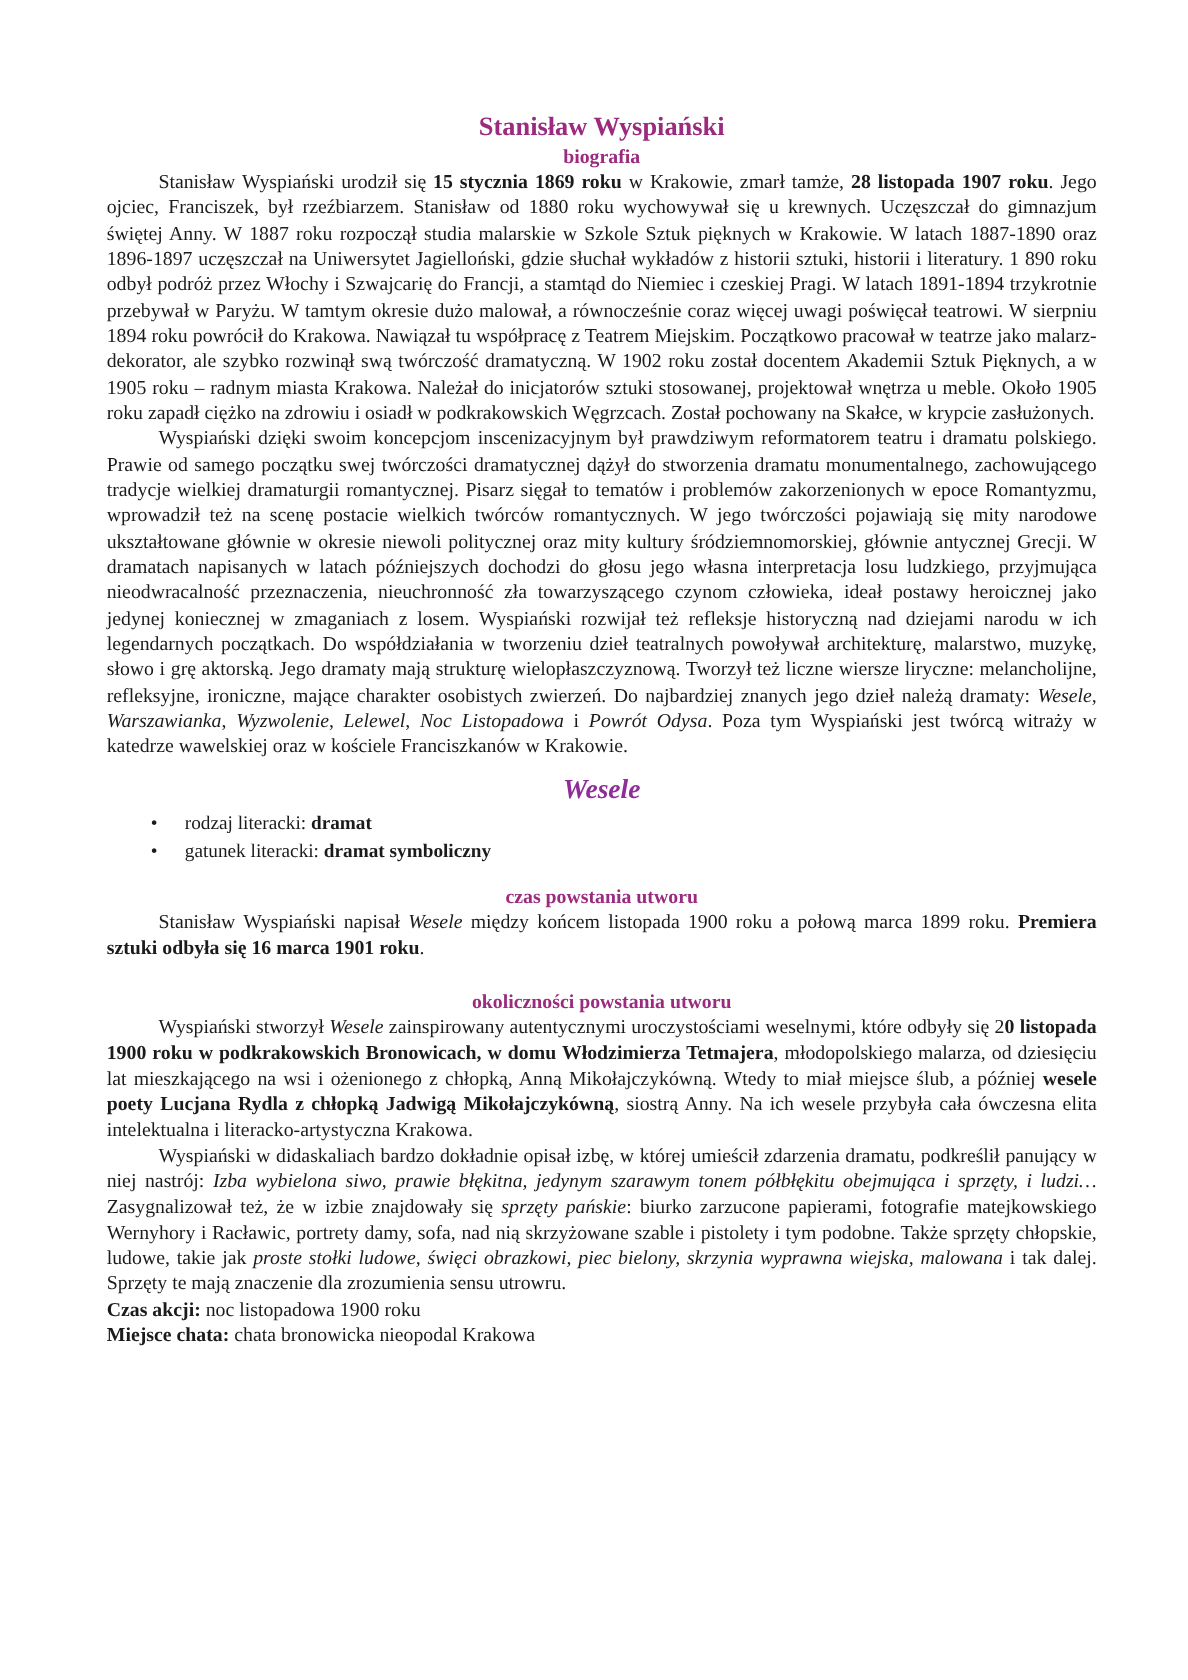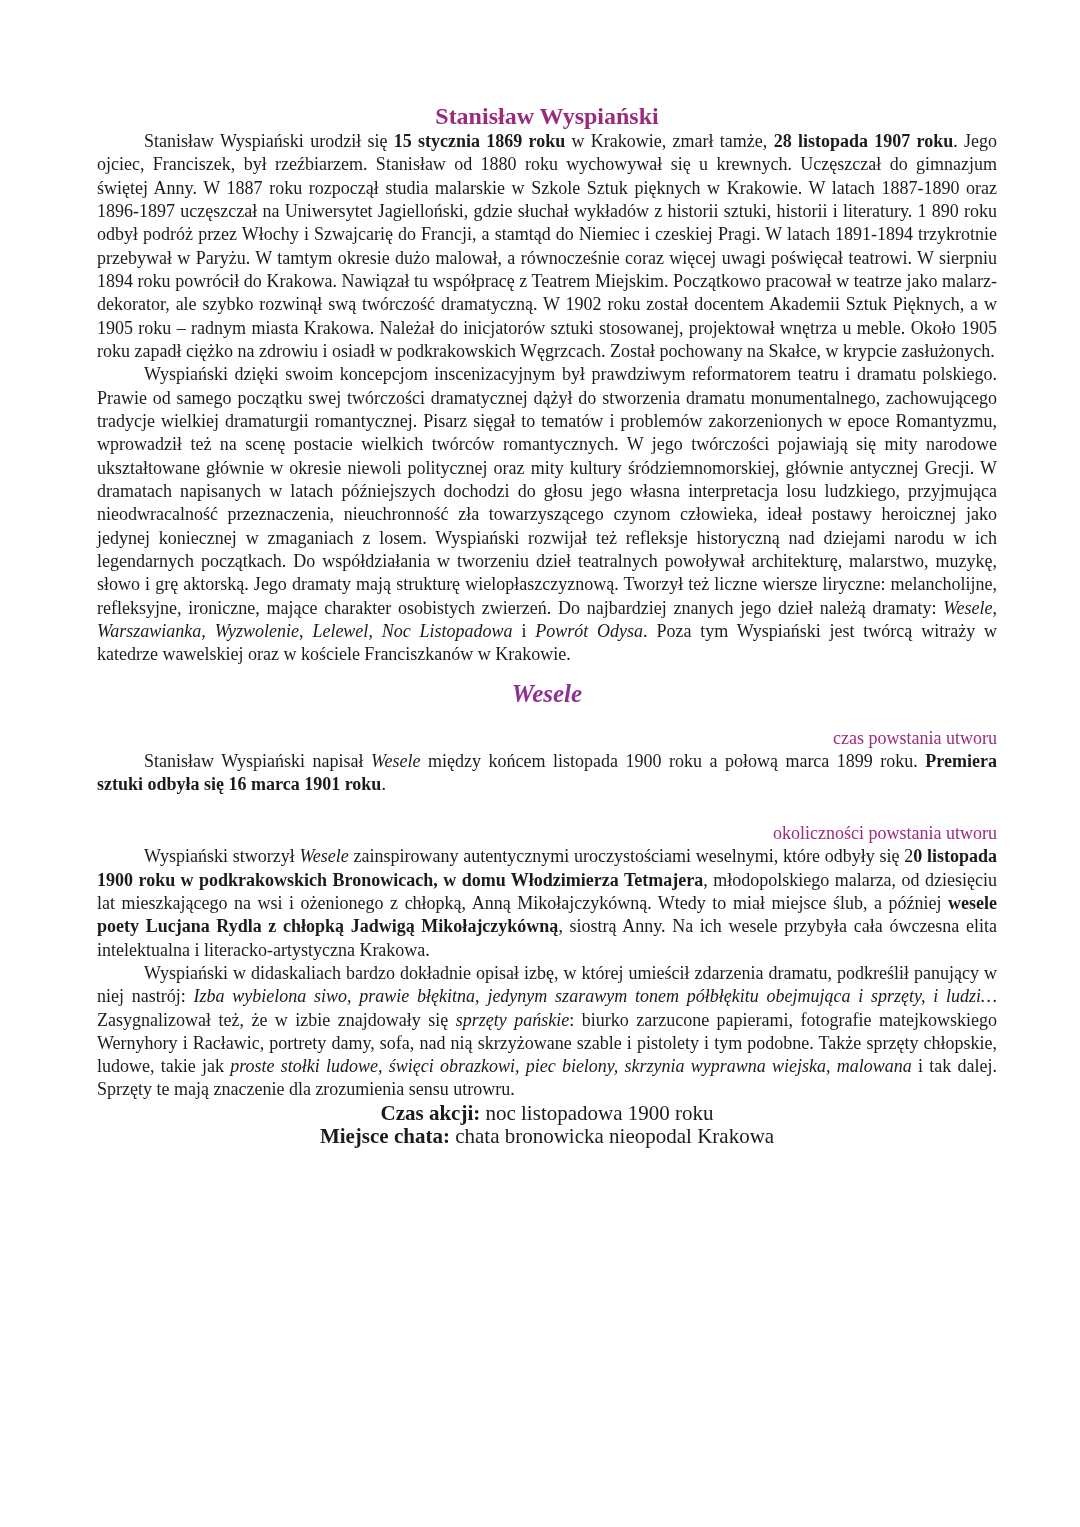--- a/index.html
+++ b/index.html
@@ -61,50 +61,55 @@
     line-height: 25px;
   }
   ul.props li::before {
     content: "\2022";
     position: absolute;
     left: 40px;
     top: 0;
   }
   .section-heading {
     margin: 18px 0 0 0;
-    text-align: right;
+    text-align: center;
     font-size: 18px;
     line-height: 23px;
-    font-weight: normal;
+    font-weight: bold;
     color: var(--heading-color, #9b2b7e);
   }
   .section-heading.ok { margin-top: 26px; }
   .section-heading.cm { margin-top: 19px; }
   p.plain-line {
     margin: 0;
-    font-size: 21px;
+    font-size: 18px;
     line-height: 23.33px;
-    text-align: center;
+    text-align: left;
     text-indent: 0;
   }
 </style>
 </head>
 <body>
 
 <div class="page">
 
   <h1 class="doc-title">Stanisław Wyspiański</h1>
 
+  <h2 class="doc-subtitle">biografia</h2>
 
   <p class="body-par"><span>Stanisław Wyspiański urodził się </span><span style="font-weight: bold;">15 stycznia 1869 roku</span><span> w Krakowie, zmarł tamże, </span><span style="font-weight: bold;">28 listopada 1907 roku</span><span>. Jego ojciec, Franciszek, był rzeźbiarzem. Stanisław od 1880 roku wychowywał się u krewnych. Uczęszczał do gimnazjum świętej Anny. W 1887 roku rozpoczął studia malarskie w Szkole Sztuk pięknych w Krakowie. W latach 1887-1890 oraz 1896-1897 uczęszczał na Uniwersytet Jagielloński, gdzie słuchał wykładów z historii sztuki, historii i literatury. 1 890 roku odbył podróż przez Włochy i Szwajcarię do Francji, a stamtąd do Niemiec i czeskiej Pragi. W latach 1891-1894 trzykrotnie przebywał w Paryżu. W tamtym okresie dużo malował, a równocześnie coraz więcej uwagi poświęcał teatrowi. W sierpniu 1894 roku powrócił do Krakowa. Nawiązał tu współpracę z Teatrem Miejskim. Początkowo pracował w teatrze jako malarz-dekorator, ale szybko rozwinął swą twórczość dramatyczną. W 1902 roku został docentem Akademii Sztuk Pięknych, a w 1905 roku – radnym miasta Krakowa. Należał do inicjatorów sztuki stosowanej, projektował wnętrza u meble. Około 1905 roku zapadł ciężko na zdrowiu i osiadł w podkrakowskich Węgrzcach. Został pochowany na Skałce, w krypcie zasłużonych.</span></p>
 
   <p class="body-par"><span>Wyspiański dzięki swoim koncepcjom inscenizacyjnym był prawdziwym reformatorem teatru i dramatu polskiego. Prawie od samego początku swej twórczości dramatycznej dążył do stworzenia dramatu monumentalnego, zachowującego tradycje wielkiej dramaturgii romantycznej. Pisarz sięgał to tematów i problemów zakorzenionych w epoce Romantyzmu, wprowadził też na scenę postacie wielkich twórców romantycznych. W jego twórczości pojawiają się mity narodowe ukształtowane głównie w okresie niewoli politycznej oraz mity kultury śródziemnomorskiej, głównie antycznej Grecji. W dramatach napisanych w latach późniejszych dochodzi do głosu jego własna interpretacja losu ludzkiego, przyjmująca nieodwracalność przeznaczenia, nieuchronność zła towarzyszącego czynom człowieka, ideał postawy heroicznej jako jedynej koniecznej w zmaganiach z losem. Wyspiański rozwijał też refleksje historyczną nad dziejami narodu w ich legendarnych początkach. Do współdziałania w tworzeniu dzieł teatralnych powoływał architekturę, malarstwo, muzykę, słowo i grę aktorską. Jego dramaty mają strukturę wielopłaszczyznową. Tworzył też liczne wiersze liryczne: melancholijne, refleksyjne, ironiczne, mające charakter osobistych zwierzeń. Do najbardziej znanych jego dzieł należą dramaty: </span><span style="font-style: italic;">Wesele</span><span>, </span><span style="font-style: italic;">Warszawianka</span><span>, </span><span style="font-style: italic;">Wyzwolenie</span><span>, </span><span style="font-style: italic;">Lelewel</span><span>, </span><span style="font-style: italic;">Noc Listopadowa</span><span> i </span><span style="font-style: italic;">Powrót Odysa</span><span>. Poza tym Wyspiański jest twórcą witraży w katedrze wawelskiej oraz w kościele Franciszkanów w Krakowie.</span></p>
 
   <h2 class="wesele-heading">Wesele</h2>
 
+  <ul class="props">
+    <li><span>rodzaj literacki: </span><span style="font-weight: bold;">dramat</span></li>
+    <li><span>gatunek literacki: </span><span style="font-weight: bold;">dramat symboliczny</span></li>
+  </ul>
 
   <h3 class="section-heading">czas powstania utworu</h3>
 
   <p class="body-par"><span>Stanisław Wyspiański napisał </span><span style="font-style: italic;">Wesele</span><span> między końcem listopada 1900 roku a połową marca 1899 roku. </span><span style="font-weight: bold;">Premiera sztuki odbyła się 16 marca 1901 roku</span><span>.</span></p>
 
   <h3 class="section-heading ok">okoliczności powstania utworu</h3>
 
   <p class="body-par"><span>Wyspiański stworzył </span><span style="font-style: italic;">Wesele</span><span> zainspirowany autentycznymi uroczystościami weselnymi, które odbyły się 2</span><span style="font-weight: bold;">0 listopada 1900 roku w podkrakowskich Bronowicach, w domu Włodzimierza Tetmajera</span><span>, młodopolskiego malarza, od dziesięciu lat mieszkającego na wsi i ożenionego z chłopką, Anną Mikołajczykówną. Wtedy to miał miejsce ślub, a później </span><span style="font-weight: bold;">wesele poety Lucjana Rydla z chłopką Jadwigą Mikołajczykówną</span><span>, siostrą Anny. Na ich wesele przybyła cała ówczesna elita intelektualna i literacko-artystyczna Krakowa.</span></p>
 
   <p class="body-par"><span>Wyspiański w didaskaliach bardzo dokładnie opisał izbę, w której umieścił zdarzenia dramatu, podkreślił panujący w niej nastrój: </span><span style="font-style: italic;">Izba wybielona siwo, prawie błękitna, jedynym szarawym tonem półbłękitu obejmująca i sprzęty, i ludzi…</span><span> Zasygnalizował też, że w izbie znajdowały się </span><span style="font-style: italic;">sprzęty pańskie</span><span>: biurko zarzucone papierami, fotografie matejkowskiego Wernyhory i Racławic, portrety damy, sofa, nad nią skrzyżowane szable i pistolety i tym podobne. Także sprzęty chłopskie, ludowe, takie jak </span><span style="font-style: italic;">proste stołki ludowe, święci obrazkowi, piec bielony, skrzynia wyprawna wiejska, malowana</span><span> i tak dalej. Sprzęty te mają znaczenie dla zrozumienia sensu utrowru.</span></p>

